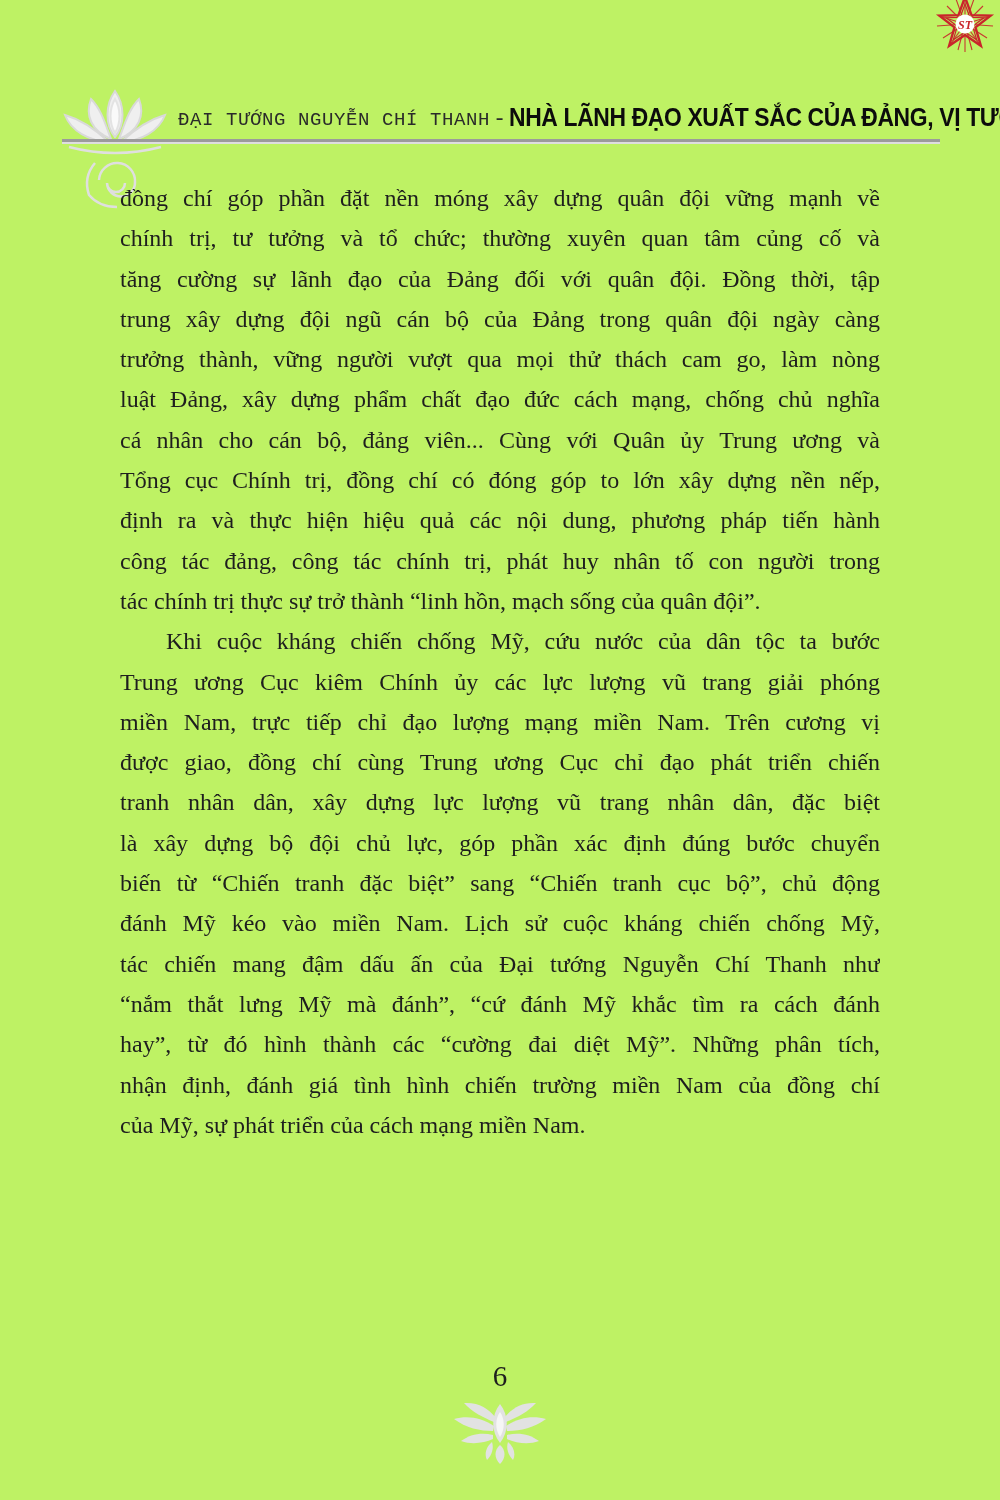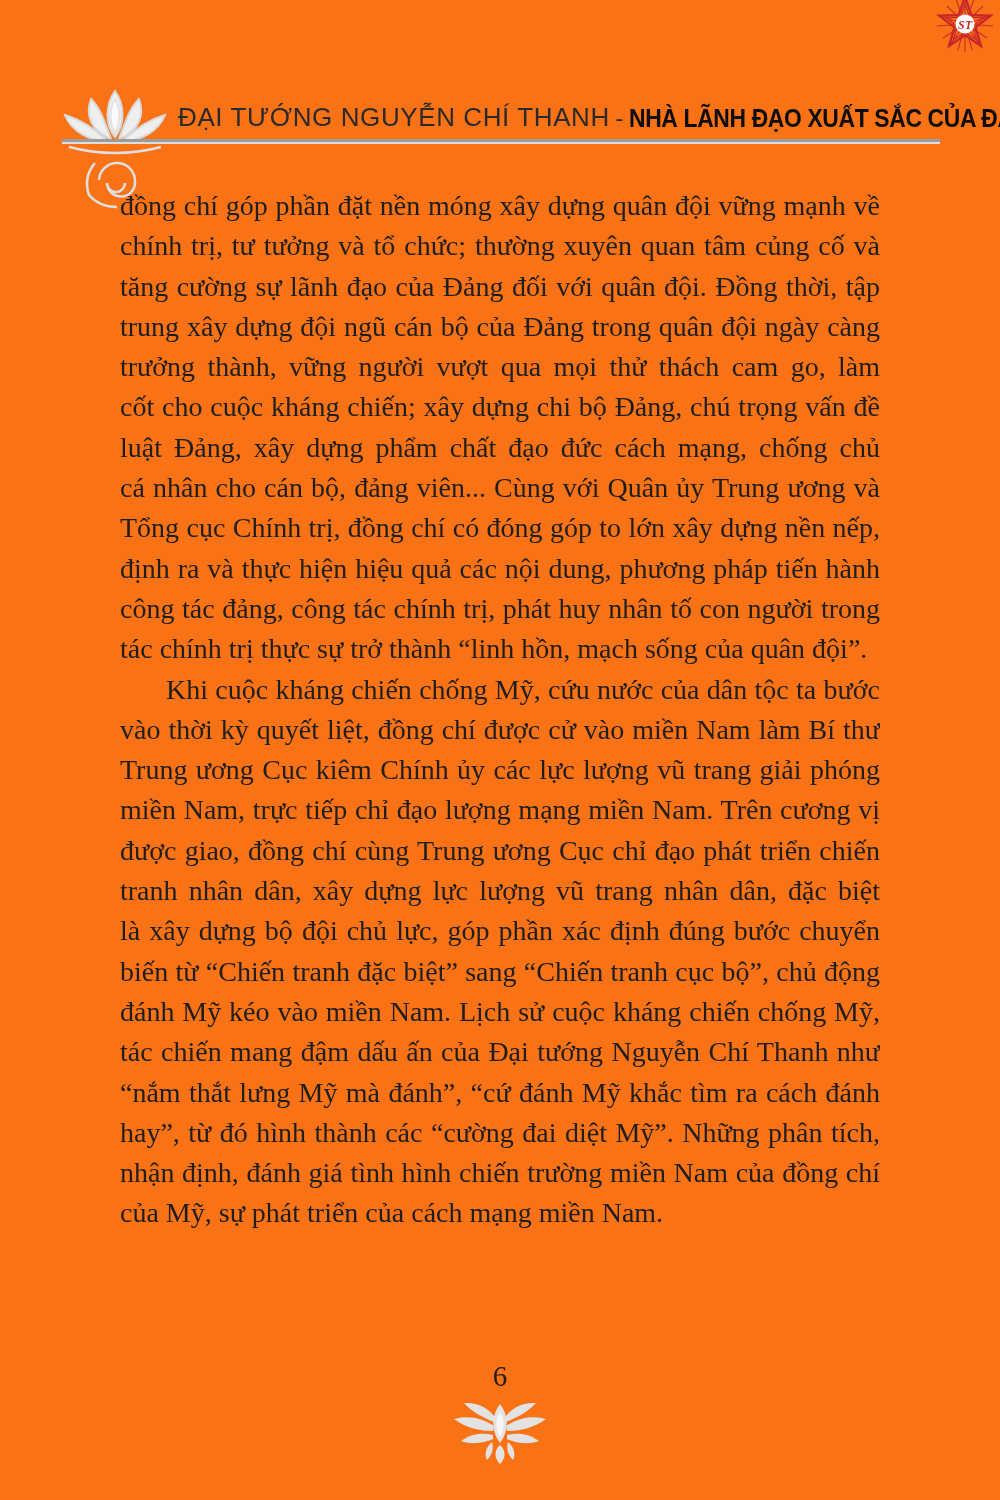--- a/index.html
+++ b/index.html
@@ -1,50 +1,50 @@
 <!DOCTYPE html>
 <html><head>
 <meta charset="utf-8">
 <style>
   html,body { margin:0; padding:0; background:#ffffff; }
   .page {
     position:relative; width:1000px; height:1500px;
-    background:#f97316; overflow:hidden;
+    background:#bef264; overflow:hidden;
     font-family:"Liberation Serif","DejaVu Serif",serif;
   }
 
   
   .header-text {
     position:absolute; top:102px; left:178px; z-index:2;
     white-space:nowrap; color:#1d1d1d;
   }
   .header-serif {
-    font-family:Liberation Sans, sans-serif;
-    font-size:26px; letter-spacing:0.6px; color:#2a2a2a;
+    font-family:Liberation Mono, monospace;
+    font-size:19px; letter-spacing:0.6px; color:#2a2a2a;
   }
   .header-sep {
     font-family:"Liberation Serif","DejaVu Serif",serif;
     font-size:23px; color:#2a2a2a;
   }
   .header-bold {
     display:inline-block;
     font-family:"Liberation Sans","DejaVu Sans",sans-serif;
     font-weight:bold; font-size:26px; letter-spacing:-0.4px;
     transform:scaleX(0.88); transform-origin:left 60%;
     color:#0c0c0c; vertical-align:-1px;
   }
   .header-rule {
     position:absolute; top:139px; left:62px; width:878px; height:3px;
     background:#9b9b9b; border-bottom:2px solid #dedede; z-index:1;
   }
 
   
   .body-text {
-    position:absolute; top:186px; left:120px; width:760px;
-    font-size:28px; color:#1e1e1e; z-index:2;
+    position:absolute; top:178px; left:120px; width:760px;
+    font-size:24px; color:#1e1e1e; z-index:2;
   }
   .line {
     height:40.3px; line-height:40.3px; overflow:hidden;
     text-align:justify; text-align-last:justify;
   }
   .line.last { text-align-last:left; }
   .line.indent { padding-left:46px; }
 
   
   .page-number {
@@ -110,31 +110,29 @@
   </div>
   <div class="header-rule"></div>
 
   <div class="body-text">
     <div>
         <div class="line">đồng chí góp phần đặt nền móng xây dựng quân đội vững mạnh về</div>
         <div class="line">chính trị, tư tưởng và tổ chức; thường xuyên quan tâm củng cố và</div>
         <div class="line">tăng cường sự lãnh đạo của Đảng đối với quân đội. Đồng thời, tập</div>
         <div class="line">trung xây dựng đội ngũ cán bộ của Đảng trong quân đội ngày càng</div>
         <div class="line">trưởng thành, vững người vượt qua mọi thử thách cam go, làm nòng</div>
-        <div class="line">cốt cho cuộc kháng chiến; xây dựng chi bộ Đảng, chú trọng vấn đề kỷ</div>
         <div class="line">luật Đảng, xây dựng phẩm chất đạo đức cách mạng, chống chủ nghĩa</div>
         <div class="line">cá nhân cho cán bộ, đảng viên... Cùng với Quân ủy Trung ương và</div>
         <div class="line">Tổng cục Chính trị, đồng chí có đóng góp to lớn xây dựng nền nếp,</div>
         <div class="line">định ra và thực hiện hiệu quả các nội dung, phương pháp tiến hành</div>
         <div class="line">công tác đảng, công tác chính trị, phát huy nhân tố con người trong</div>
         <div class="line last">tác chính trị thực sự trở thành “linh hồn, mạch sống của quân đội”.</div>
       </div>
     <div>
         <div class="line indent">Khi cuộc kháng chiến chống Mỹ, cứu nước của dân tộc ta bước</div>
-        <div class="line">vào thời kỳ quyết liệt, đồng chí được cử vào miền Nam làm Bí thư</div>
         <div class="line">Trung ương Cục kiêm Chính ủy các lực lượng vũ trang giải phóng</div>
         <div class="line">miền Nam, trực tiếp chỉ đạo lượng mạng miền Nam. Trên cương vị</div>
         <div class="line">được giao, đồng chí cùng Trung ương Cục chỉ đạo phát triển chiến</div>
         <div class="line">tranh nhân dân, xây dựng lực lượng vũ trang nhân dân, đặc biệt</div>
         <div class="line">là xây dựng bộ đội chủ lực, góp phần xác định đúng bước chuyển</div>
         <div class="line">biến từ “Chiến tranh đặc biệt” sang “Chiến tranh cục bộ”, chủ động</div>
         <div class="line">đánh Mỹ kéo vào miền Nam. Lịch sử cuộc kháng chiến chống Mỹ,</div>
         <div class="line">tác chiến mang đậm dấu ấn của Đại tướng Nguyễn Chí Thanh như</div>
         <div class="line">“nắm thắt lưng Mỹ mà đánh”, “cứ đánh Mỹ khắc tìm ra cách đánh</div>
         <div class="line">hay”, từ đó hình thành các “cường đai diệt Mỹ”. Những phân tích,</div>

